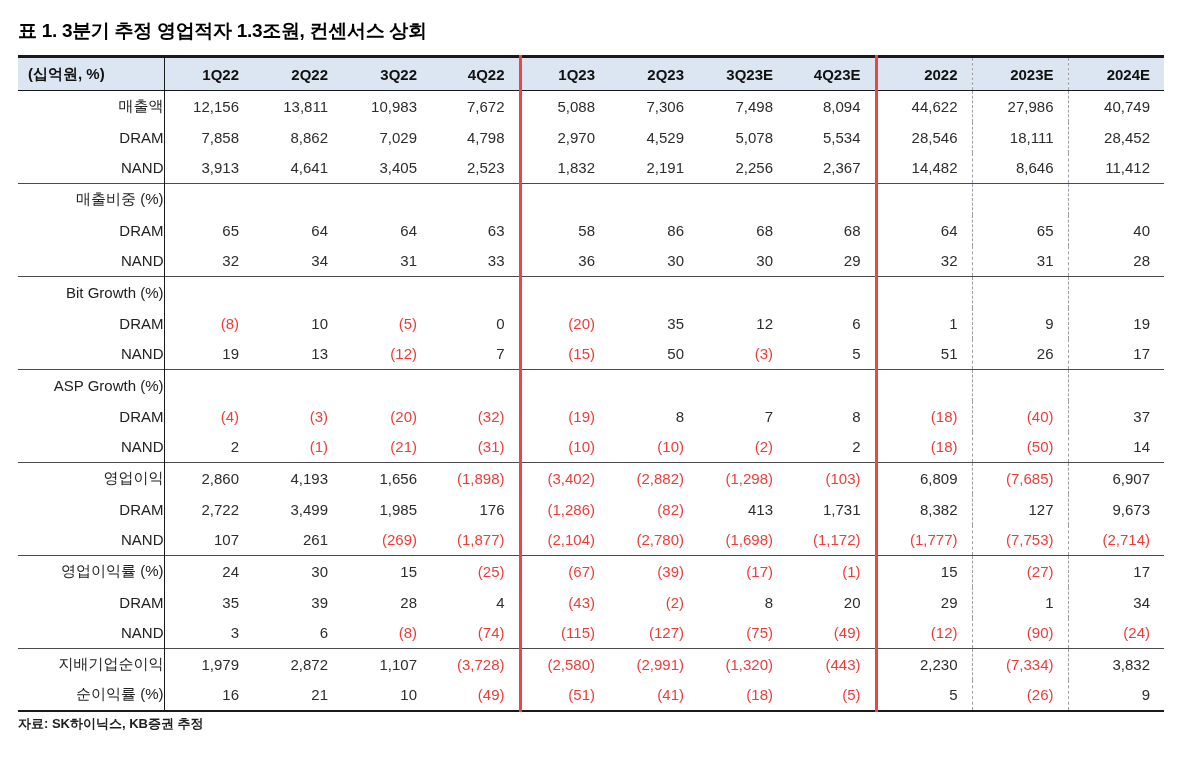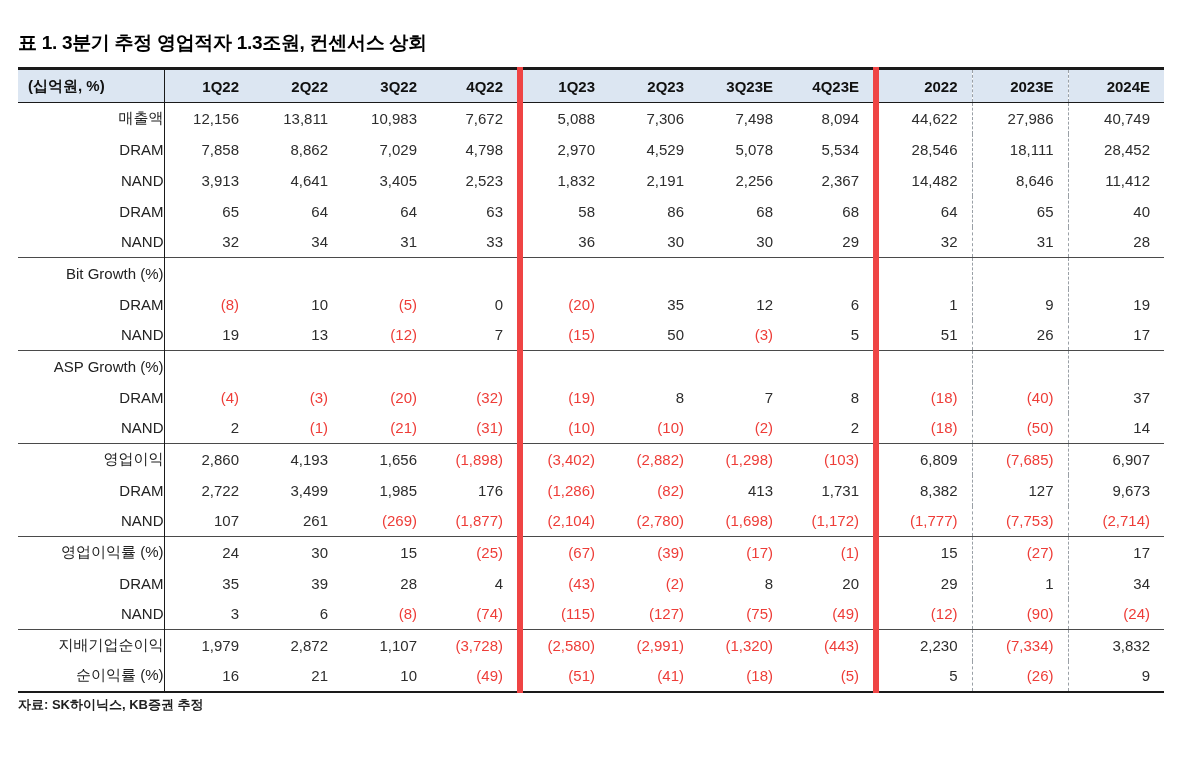--- a/index.html
+++ b/index.html
@@ -11,21 +11,21 @@
     font-family: "Liberation Sans", "DejaVu Sans", sans-serif;
     overflow: hidden;
   }
   .page {
     padding: 8px 0 0 18px;
   }
   .table-title {
     font-size: 19px;
     font-weight: bold;
     color: #000000;
-    margin: 22px 0 11px 0;
+    margin: 10px 0 11px 0;
     letter-spacing: -0.3px;
   }
   table.fin {
     border-collapse: collapse;
     table-layout: fixed;
     width: 1146px;
     border-top: 3px solid #1a1a1a;
     border-bottom: 2px solid #1a1a1a;
   }
   table.fin th, table.fin td {
@@ -57,21 +57,21 @@
   }
   tbody td.label-col {
     text-align: right;
     padding: 0 0 0 10px;
     color: #222222;
   }
   .label-col {
     border-right: 1px solid #1a1a1a;
   }
   .grp {
-    border-right: 6px solid #ef4444;
+    border-right: 3px solid #ef4444;
   }
   .dash {
     border-right: 1px dashed #9aa0a6;
   }
   tr.section td {
     border-top: 1.3px solid #4a4a4a;
   }
   td.neg {
     color: var(--neg, #ee3d38);
   }
@@ -155,20 +155,34 @@
           <td class="">3,405</td>
           <td class="grp">2,523</td>
           <td class="">1,832</td>
           <td class="">2,191</td>
           <td class="">2,256</td>
           <td class="grp">2,367</td>
           <td class="dash">14,482</td>
           <td class="dash">8,646</td>
           <td class="">11,412</td>
         </tr>
+        <tr class="section">
+          <td class="label-col">매출비중 (%)</td>
+          <td class=""></td>
+          <td class=""></td>
+          <td class=""></td>
+          <td class="grp"></td>
+          <td class=""></td>
+          <td class=""></td>
+          <td class=""></td>
+          <td class="grp"></td>
+          <td class="dash"></td>
+          <td class="dash"></td>
+          <td class=""></td>
+        </tr>
         <tr>
           <td class="label-col">DRAM</td>
           <td class="">65</td>
           <td class="">64</td>
           <td class="">64</td>
           <td class="grp">63</td>
           <td class="">58</td>
           <td class="">86</td>
           <td class="">68</td>
           <td class="grp">68</td>

